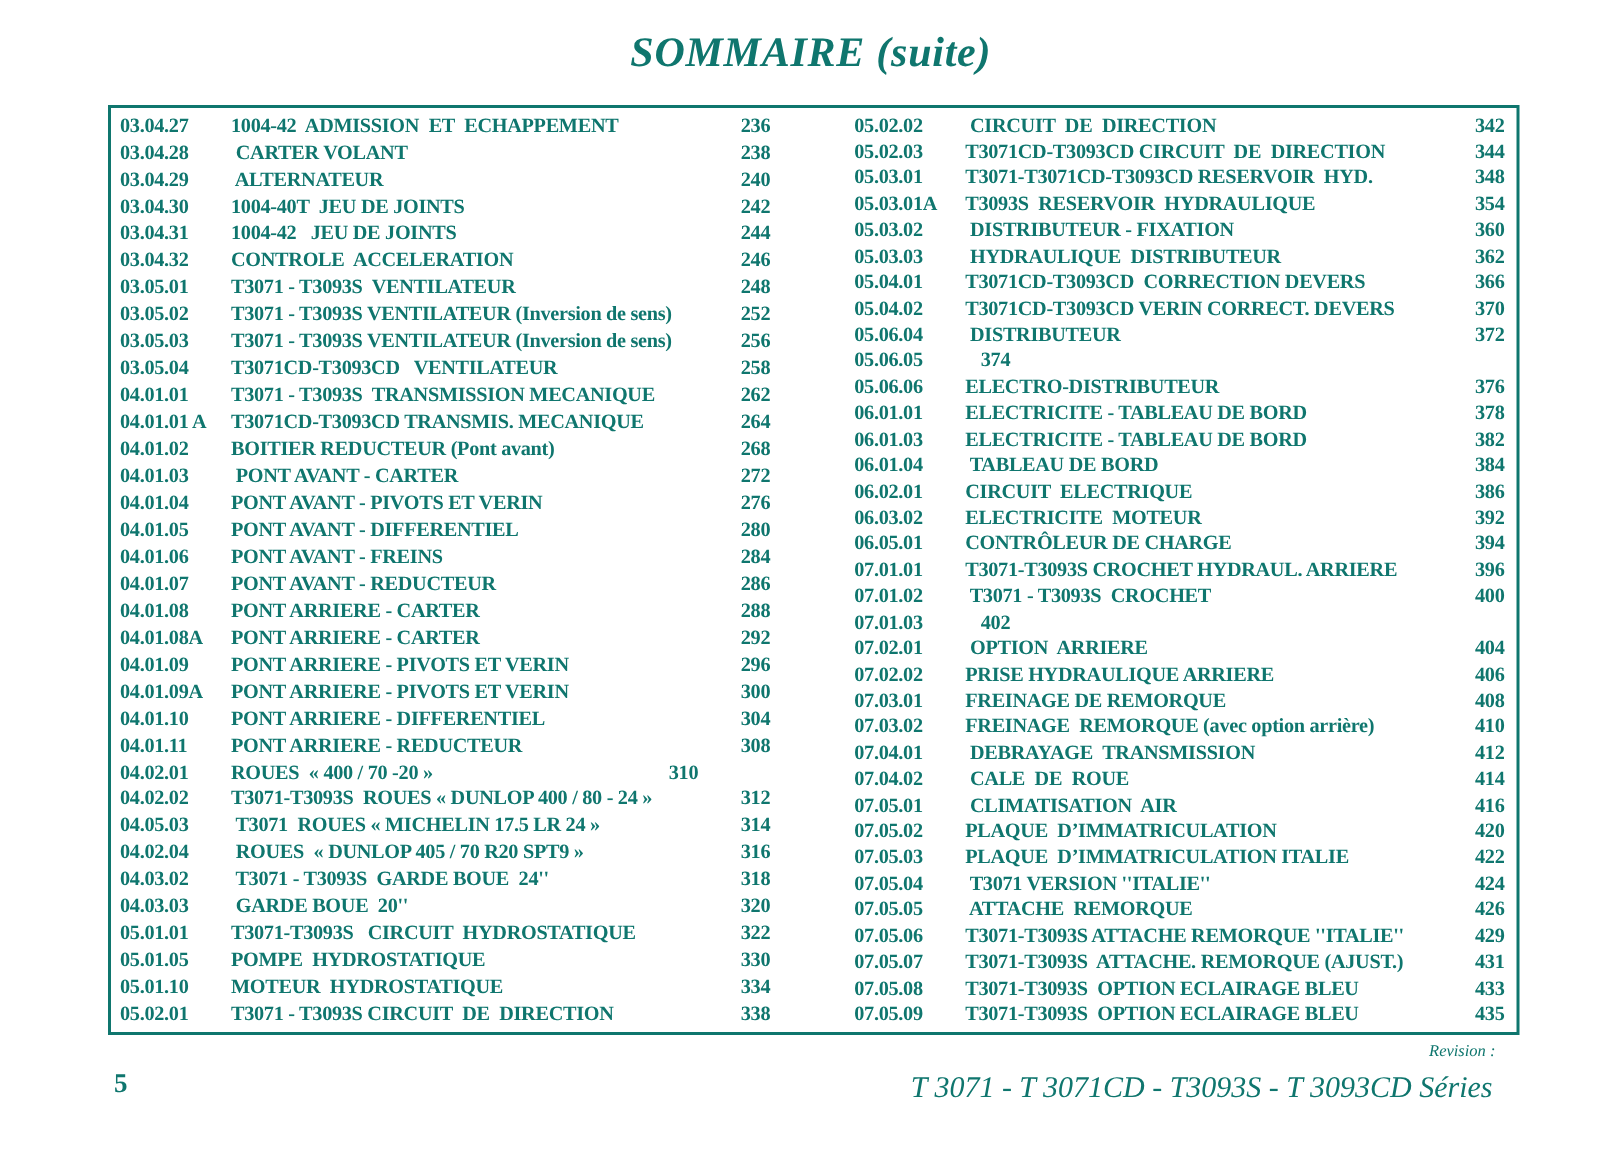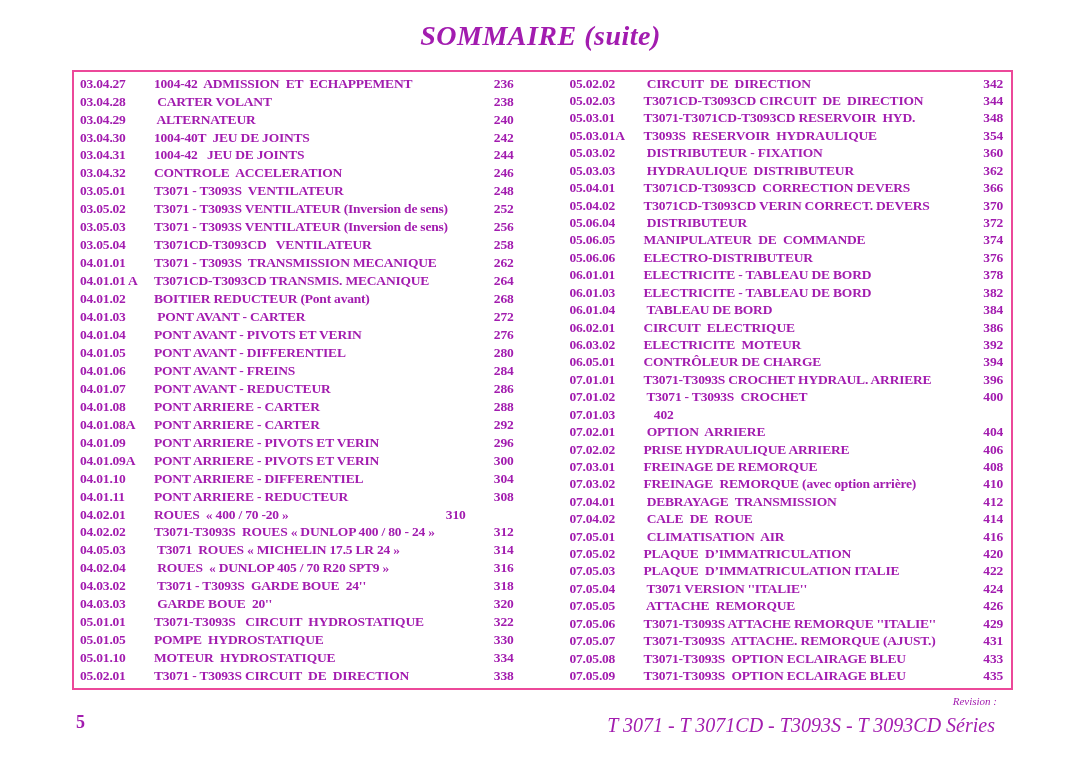--- a/index.html
+++ b/index.html
@@ -1,34 +1,34 @@
 <!DOCTYPE html>
 <html><head>
 <meta charset="utf-8">
 <style>
   html,body{margin:0;padding:0;background:#ffffff;}
   .page{
     position:relative;
     width:1081px;height:782px;
     background:#ffffff;
     font-family:"Liberation Serif",serif;
-    color:#a21caf;
+    color:#0f766e;
     overflow:hidden;
   }
   .doc-title{
     position:absolute;top:20px;left:0;width:100%;
     text-align:center;
     font-size:28px;font-weight:bold;font-style:italic;
     letter-spacing:.5px;
   }
   .toc-box{
     position:absolute;left:72px;top:70px;
     width:941px;height:620px;
     box-sizing:border-box;
-    border:2px solid #ec4899;
+    border:2px solid #0f766e;
     display:grid;grid-template-columns:1fr 1fr;column-gap:56px;
     padding:3px 8px 3px 6px;
   }
   .toc-col{display:flex;flex-direction:column;justify-content:space-between;min-width:0;}
   .toc-row{
     display:flex;align-items:center;
     height:17.3px;
     font-weight:bold;font-size:13.5px;
     letter-spacing:-0.2px;
     white-space:pre;
@@ -96,21 +96,21 @@
     <div class="toc-col" id="col-right">
         <div class="toc-row"><span class="code">05.02.02</span><span class="ttl"> CIRCUIT  DE  DIRECTION</span><span class="pg">342</span></div>
         <div class="toc-row"><span class="code">05.02.03</span><span class="ttl">T3071CD-T3093CD CIRCUIT  DE  DIRECTION</span><span class="pg">344</span></div>
         <div class="toc-row"><span class="code">05.03.01</span><span class="ttl">T3071-T3071CD-T3093CD RESERVOIR  HYD.</span><span class="pg">348</span></div>
         <div class="toc-row"><span class="code">05.03.01A</span><span class="ttl">T3093S  RESERVOIR  HYDRAULIQUE</span><span class="pg">354</span></div>
         <div class="toc-row"><span class="code">05.03.02</span><span class="ttl"> DISTRIBUTEUR - FIXATION</span><span class="pg">360</span></div>
         <div class="toc-row"><span class="code">05.03.03</span><span class="ttl"> HYDRAULIQUE  DISTRIBUTEUR</span><span class="pg">362</span></div>
         <div class="toc-row"><span class="code">05.04.01</span><span class="ttl">T3071CD-T3093CD  CORRECTION DEVERS</span><span class="pg">366</span></div>
         <div class="toc-row"><span class="code">05.04.02</span><span class="ttl">T3071CD-T3093CD VERIN CORRECT. DEVERS</span><span class="pg">370</span></div>
         <div class="toc-row"><span class="code">05.06.04</span><span class="ttl"> DISTRIBUTEUR</span><span class="pg">372</span></div>
-        <div class="toc-row"><span class="code">05.06.05</span><span class="ttl">MANIPULATEUR  DE  COMMANDE</span><span class="pg">374</span></div>
+        <div class="toc-row"><span class="code">05.06.05</span><span class="pg">374</span></div>
         <div class="toc-row"><span class="code">05.06.06</span><span class="ttl">ELECTRO-DISTRIBUTEUR</span><span class="pg">376</span></div>
         <div class="toc-row"><span class="code">06.01.01</span><span class="ttl">ELECTRICITE - TABLEAU DE BORD</span><span class="pg">378</span></div>
         <div class="toc-row"><span class="code">06.01.03</span><span class="ttl">ELECTRICITE - TABLEAU DE BORD</span><span class="pg">382</span></div>
         <div class="toc-row"><span class="code">06.01.04</span><span class="ttl"> TABLEAU DE BORD</span><span class="pg">384</span></div>
         <div class="toc-row"><span class="code">06.02.01</span><span class="ttl">CIRCUIT  ELECTRIQUE</span><span class="pg">386</span></div>
         <div class="toc-row"><span class="code">06.03.02</span><span class="ttl">ELECTRICITE  MOTEUR</span><span class="pg">392</span></div>
         <div class="toc-row"><span class="code">06.05.01</span><span class="ttl">CONTRÔLEUR DE CHARGE</span><span class="pg">394</span></div>
         <div class="toc-row"><span class="code">07.01.01</span><span class="ttl">T3071-T3093S CROCHET HYDRAUL. ARRIERE</span><span class="pg">396</span></div>
         <div class="toc-row"><span class="code">07.01.02</span><span class="ttl"> T3071 - T3093S  CROCHET</span><span class="pg">400</span></div>
         <div class="toc-row"><span class="code">07.01.03</span><span class="pg">402</span></div>

